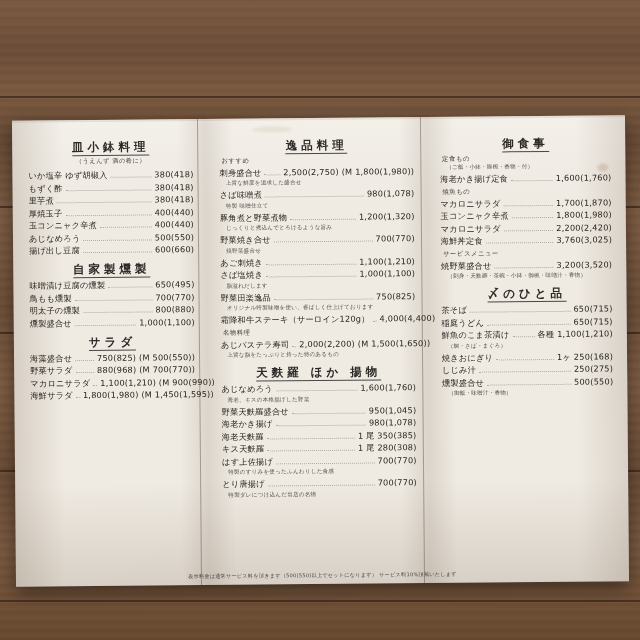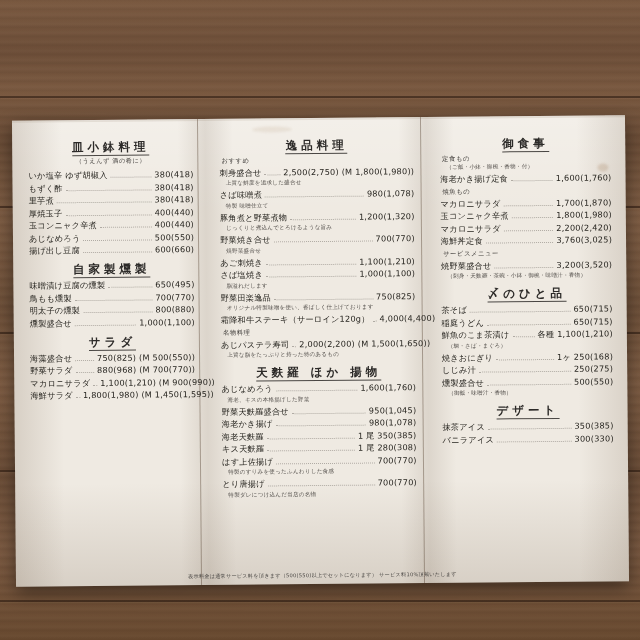--- a/index.html
+++ b/index.html
@@ -339,30 +339,17 @@
             <span class="dots"></span>
             <span class="price">250(275)</span>
           </div>
           <div class="row">
             <span class="name">燻製盛合せ</span>
             <span class="dots"></span>
             <span class="price">500(550)</span>
           </div>
           <div class="desc">（御飯・味噌汁・香物）</div>
         </div>
-        <div class="sect">
-          <div class="sect-title"><span class="u">デザート</span></div>
-          <div class="row">
-            <span class="name">抹茶アイス</span>
-            <span class="dots"></span>
-            <span class="price">350(385)</span>
-          </div>
-          <div class="row">
-            <span class="name">バニラアイス</span>
-            <span class="dots"></span>
-            <span class="price">300(330)</span>
-          </div>
-        </div>
       </div>
     </div>
 
   <div class="footnote">表示料金は通常サービス料を頂きます（500(550)以上でセットになります） サービス料10%頂戴いたします</div>
 </div>
 
 </body></html>

